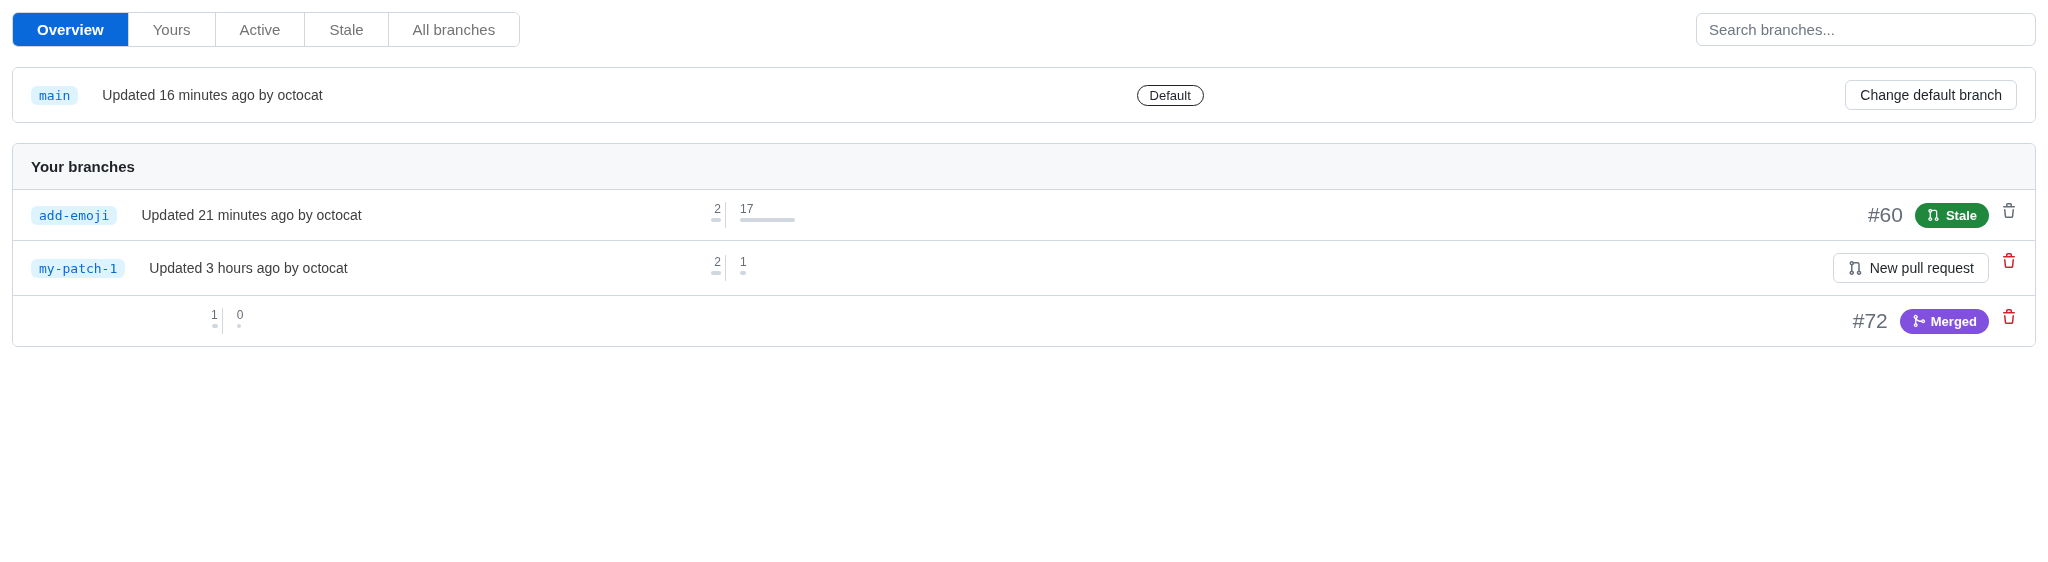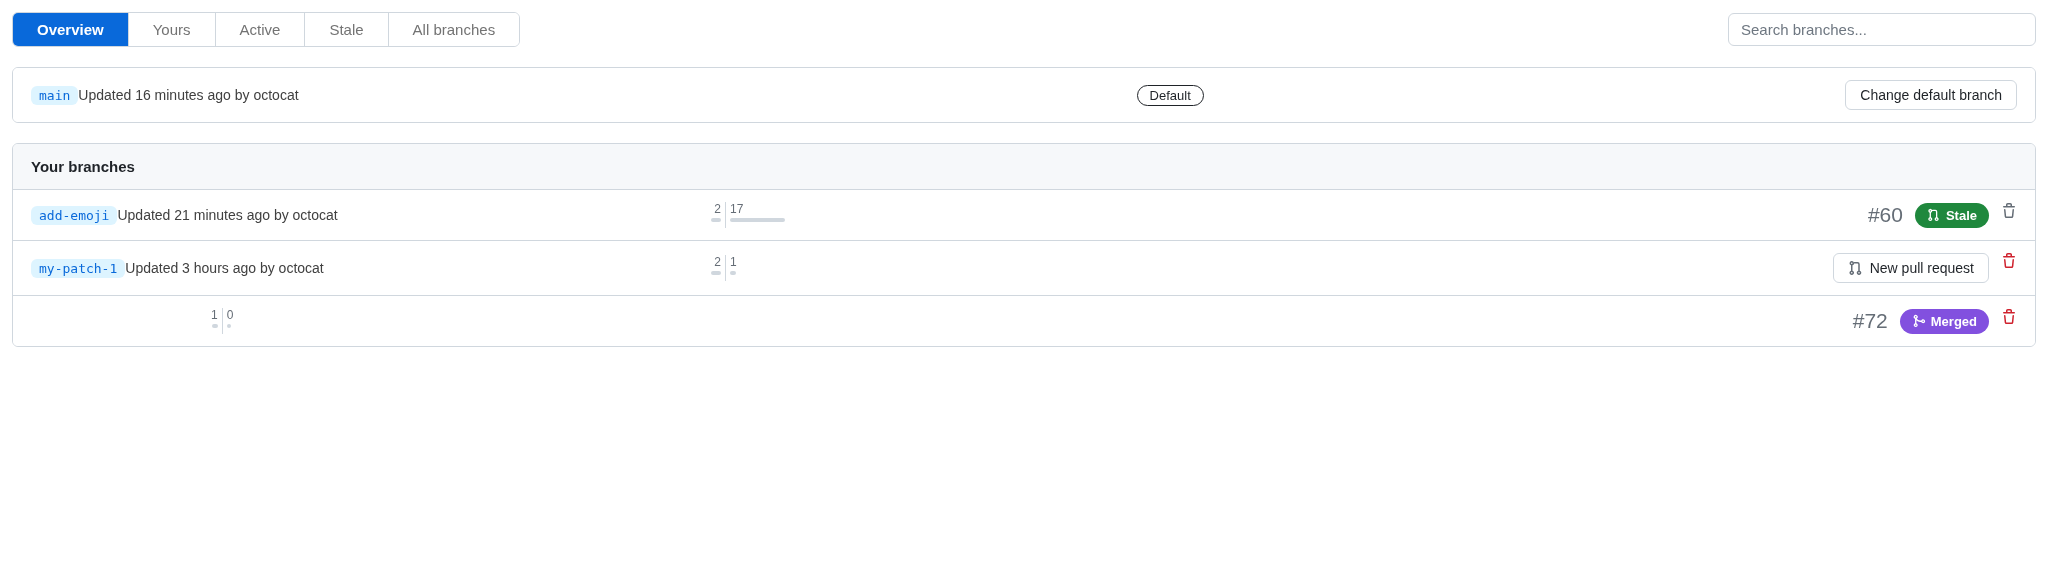--- a/index.html
+++ b/index.html
@@ -38,21 +38,21 @@
     }
     .tab:last-child {
       border-right: none;
     }
     .tab.selected {
       background: #0969da;
       color: #ffffff;
       font-weight: 600;
     }
     .search-input {
-      width: 308px;
+      width: 340px;
       padding: 7px 12px;
       font-size: 15px;
       border: 1px solid #d0d7de;
       border-radius: 6px;
       background: #ffffff;
       color: #1f2328;
     }
     .search-input::placeholder {
       color: #6e7781;
     }
@@ -75,21 +75,21 @@
       padding: 12px 18px;
       border-bottom: 1px solid #d0d7de;
       background: #ffffff;
     }
     .branch-row:last-child {
       border-bottom: none;
     }
     .branch-left {
       display: flex;
       align-items: center;
-      gap: 0;
+      gap: 24px;
       flex: 0 0 auto;
       min-width: 500px;
     }
     .branch-name {
       font-family: ui-monospace, SFMono-Regular, "SF Mono", Menlo, Consolas, monospace;
       font-size: 13px;
       background: #ddf4ff;
       color: #0969da;
       padding: 2px 8px;
       border-radius: 6px;
@@ -118,20 +118,21 @@
       align-items: center;
       gap: 2px;
     }
     .ba-col.behind {
       align-items: flex-end;
       padding-right: 4px;
     }
     .ba-col.ahead {
       align-items: flex-start;
       padding-left: 4px;
+      margin-left: 10px;
     }
     .ba-divider {
       width: 1px;
       height: 26px;
       background: #d0d7de;
     }
     .ba-bar {
       height: 4px;
       background: #d0d7de;
       border-radius: 2px;

